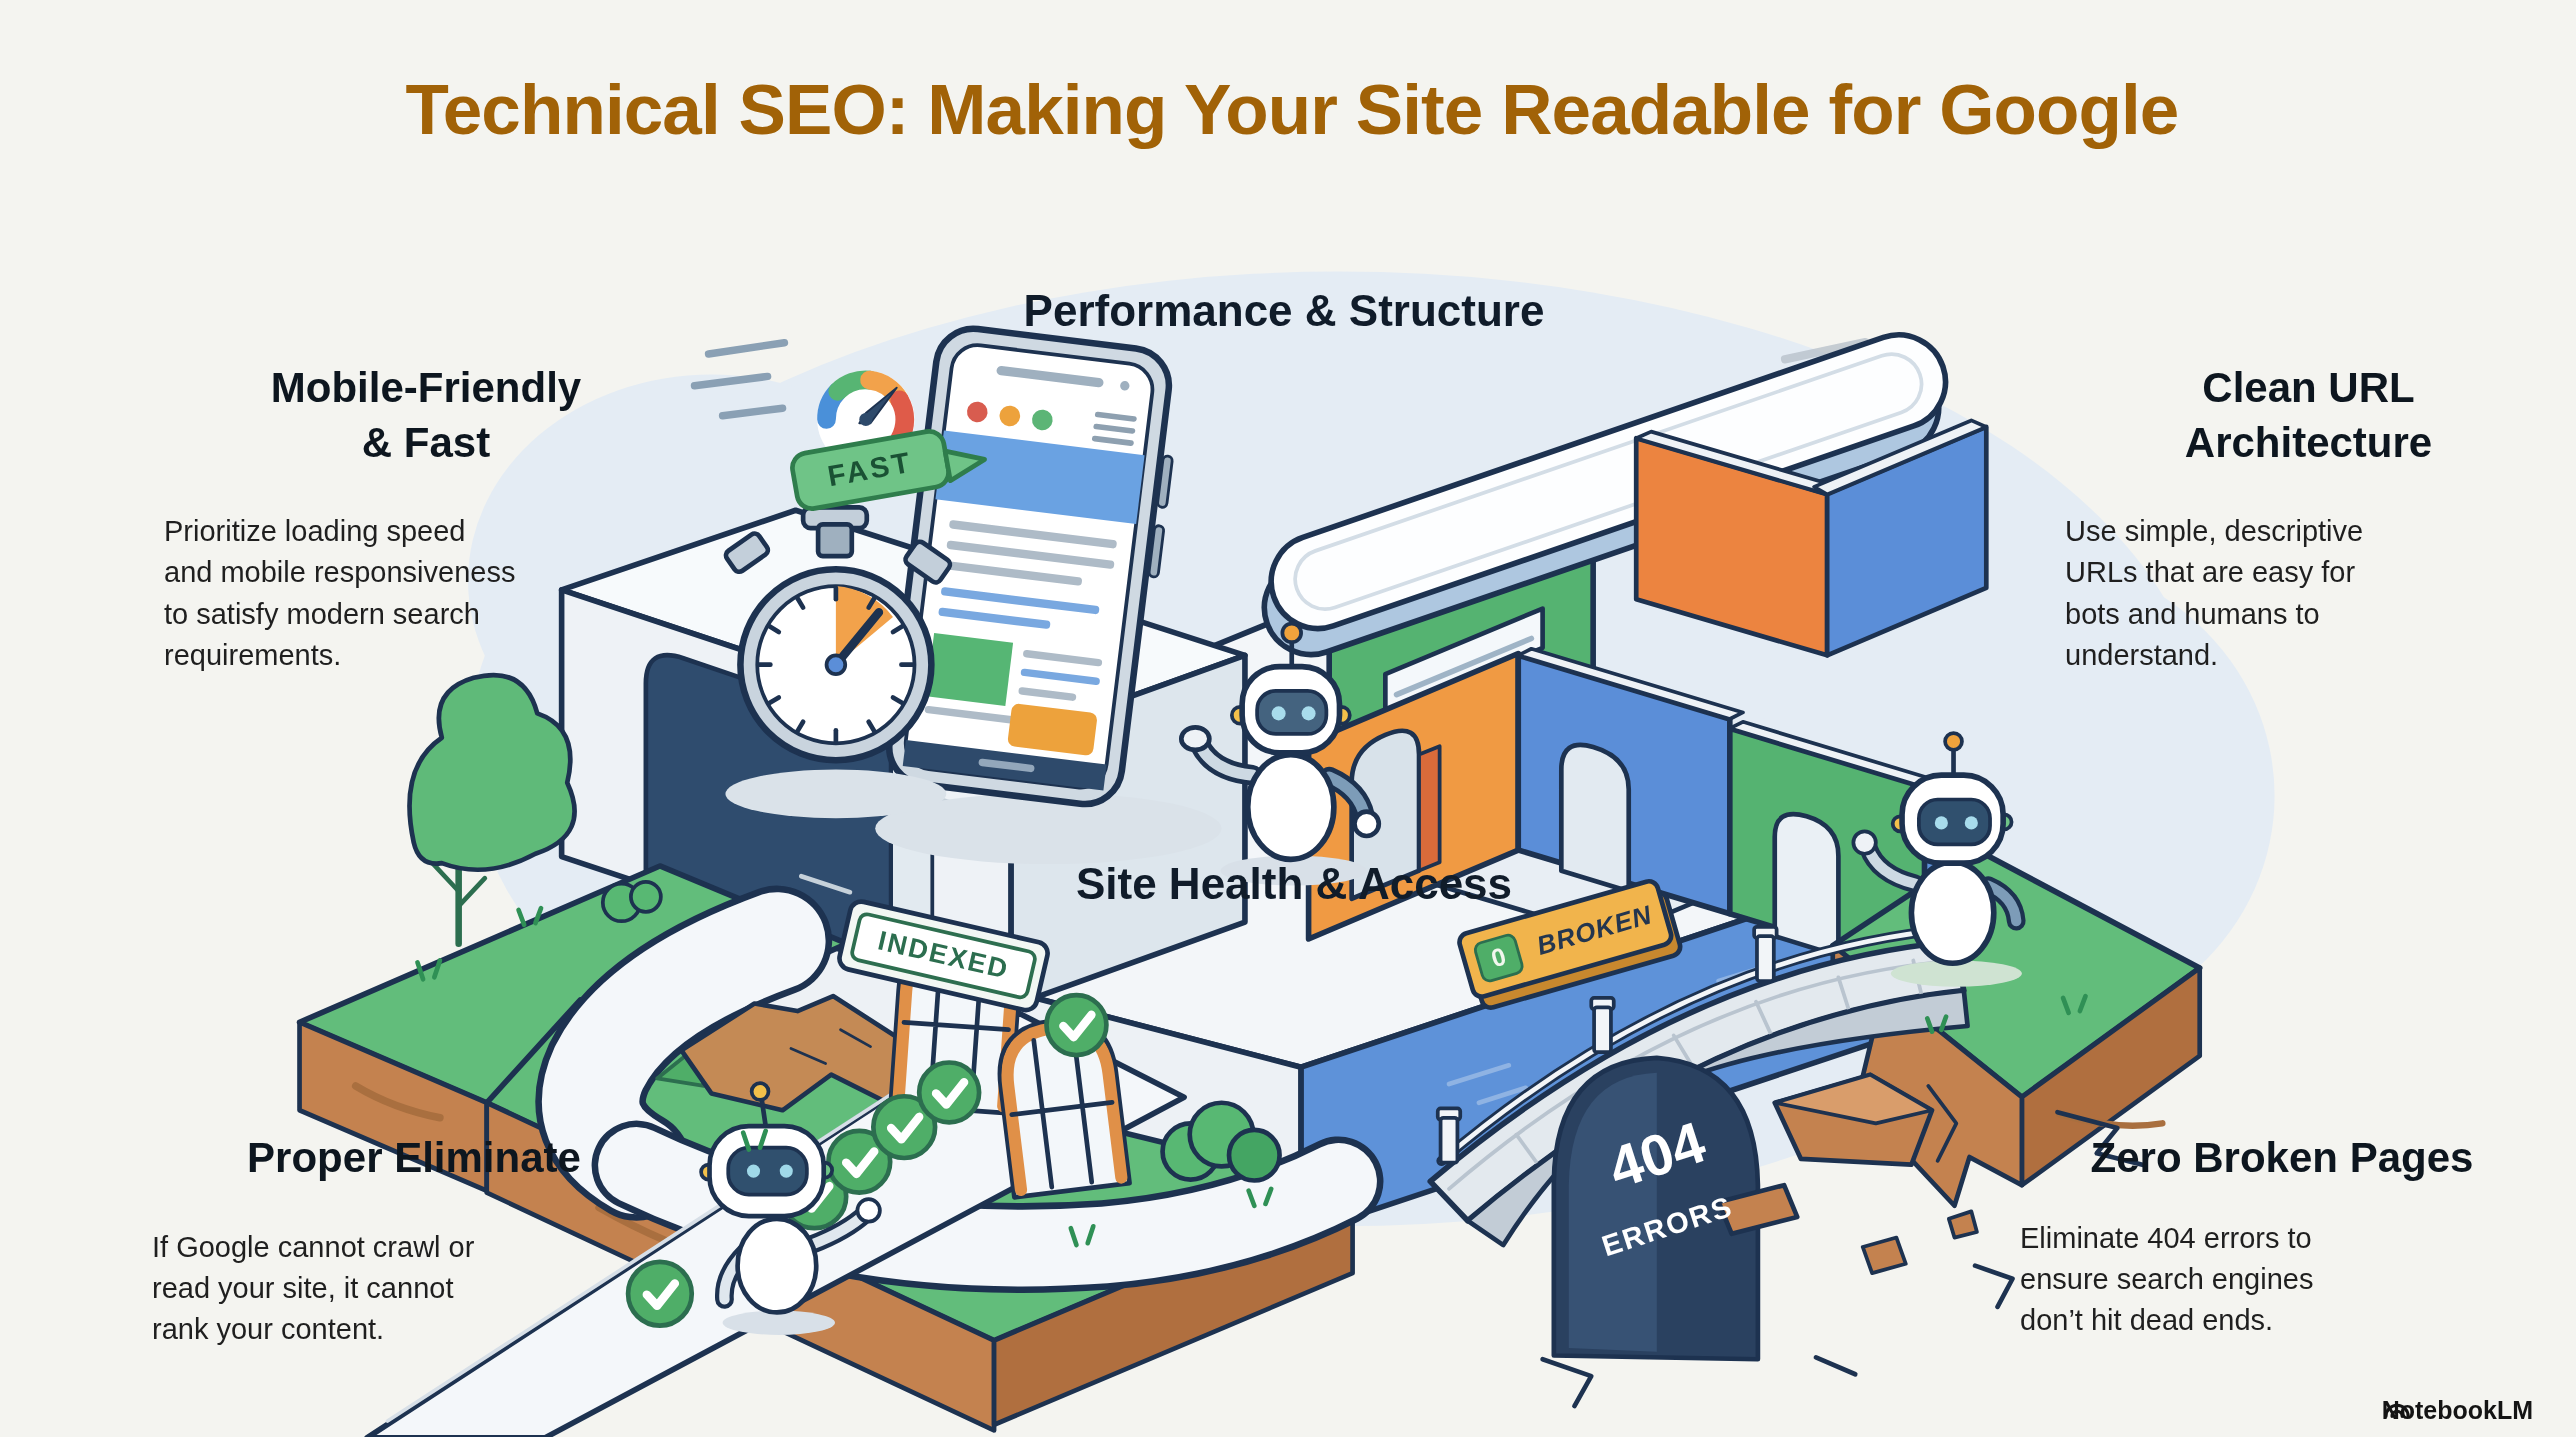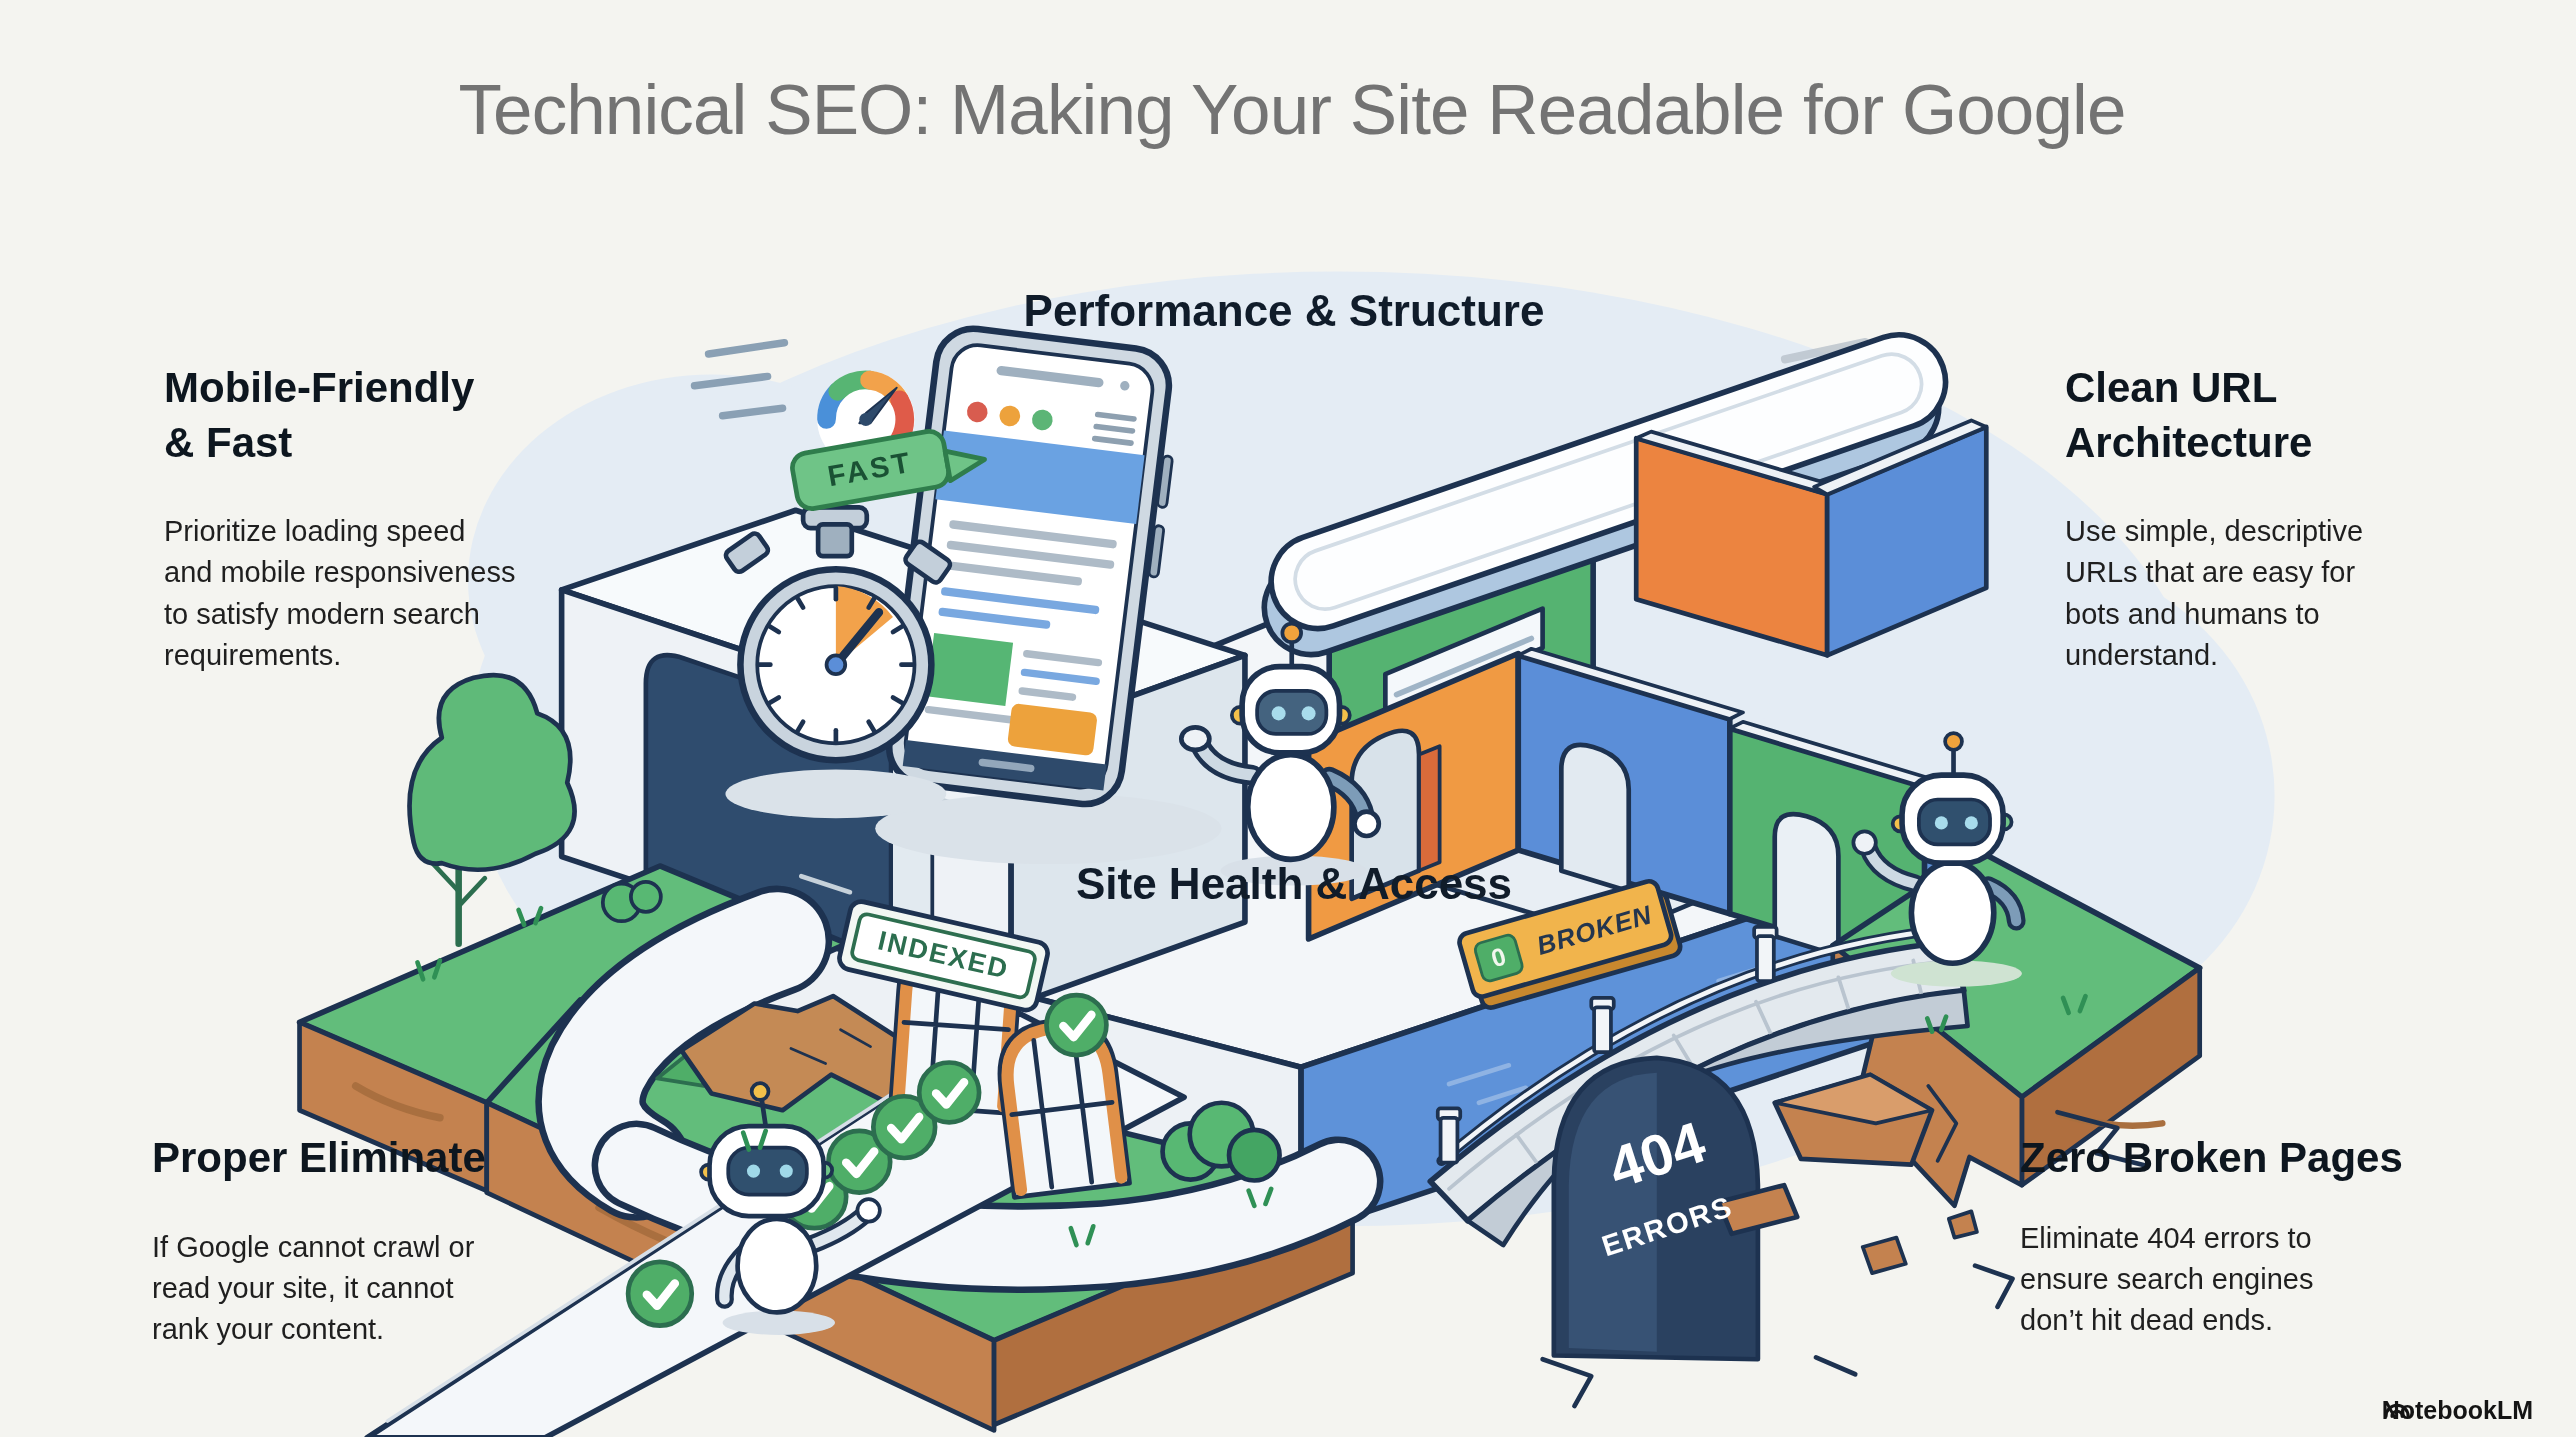--- a/index.html
+++ b/index.html
@@ -1,23 +1,23 @@
 <!DOCTYPE html>
 <html style="font-size:15px"><head>
 <meta charset="utf-8">
 <style>
   html,body{margin:0;padding:0;background:#f4f4f0;}
   .stage{position:relative;width:2576px;height:1438px;overflow:hidden;background:#f4f4f0;
          font-family:"Liberation Sans", sans-serif;}
   .stage svg{position:absolute;inset:0;}
   .txt{position:absolute;white-space:pre-line;color:#1f1f1f;}
-  .page-title{left:8px;right:0;top:69px;text-align:center;font-size:71px;font-weight:400;
-              letter-spacing:-0.9px;color:#737373;}
+  .page-title{left:8px;right:0;top:69px;text-align:center;font-size:71px;font-weight:700;
+              letter-spacing:-0.9px;color:#a16207;}
   .scene-heading{transform:translateX(-50%);font-size:44px;font-weight:700;color:#101c2a;white-space:nowrap;}
-  .callout h3{margin:0;font-size:42px;line-height:1.3;font-weight:700;color:#0d161f;white-space:pre-line;}
+  .callout h3{margin:0;font-size:42px;line-height:1.3;font-weight:700;color:#0d161f;white-space:pre-line;text-align:center;}
   .callout p{margin:24px 0 0 0;font-size:29px;line-height:1.42;color:#1f1f1f;white-space:pre-line;}
   .sign-label{position:absolute;display:flex;align-items:center;justify-content:center;
               font-weight:800;text-align:center;}
   .watermark{position:absolute;right:43px;bottom:13px;display:flex;align-items:center;gap:8.4px;
              font-size:25px;font-weight:600;color:#141414;}
 </style>
 </head>
 <body>
 
 <div class="stage">

